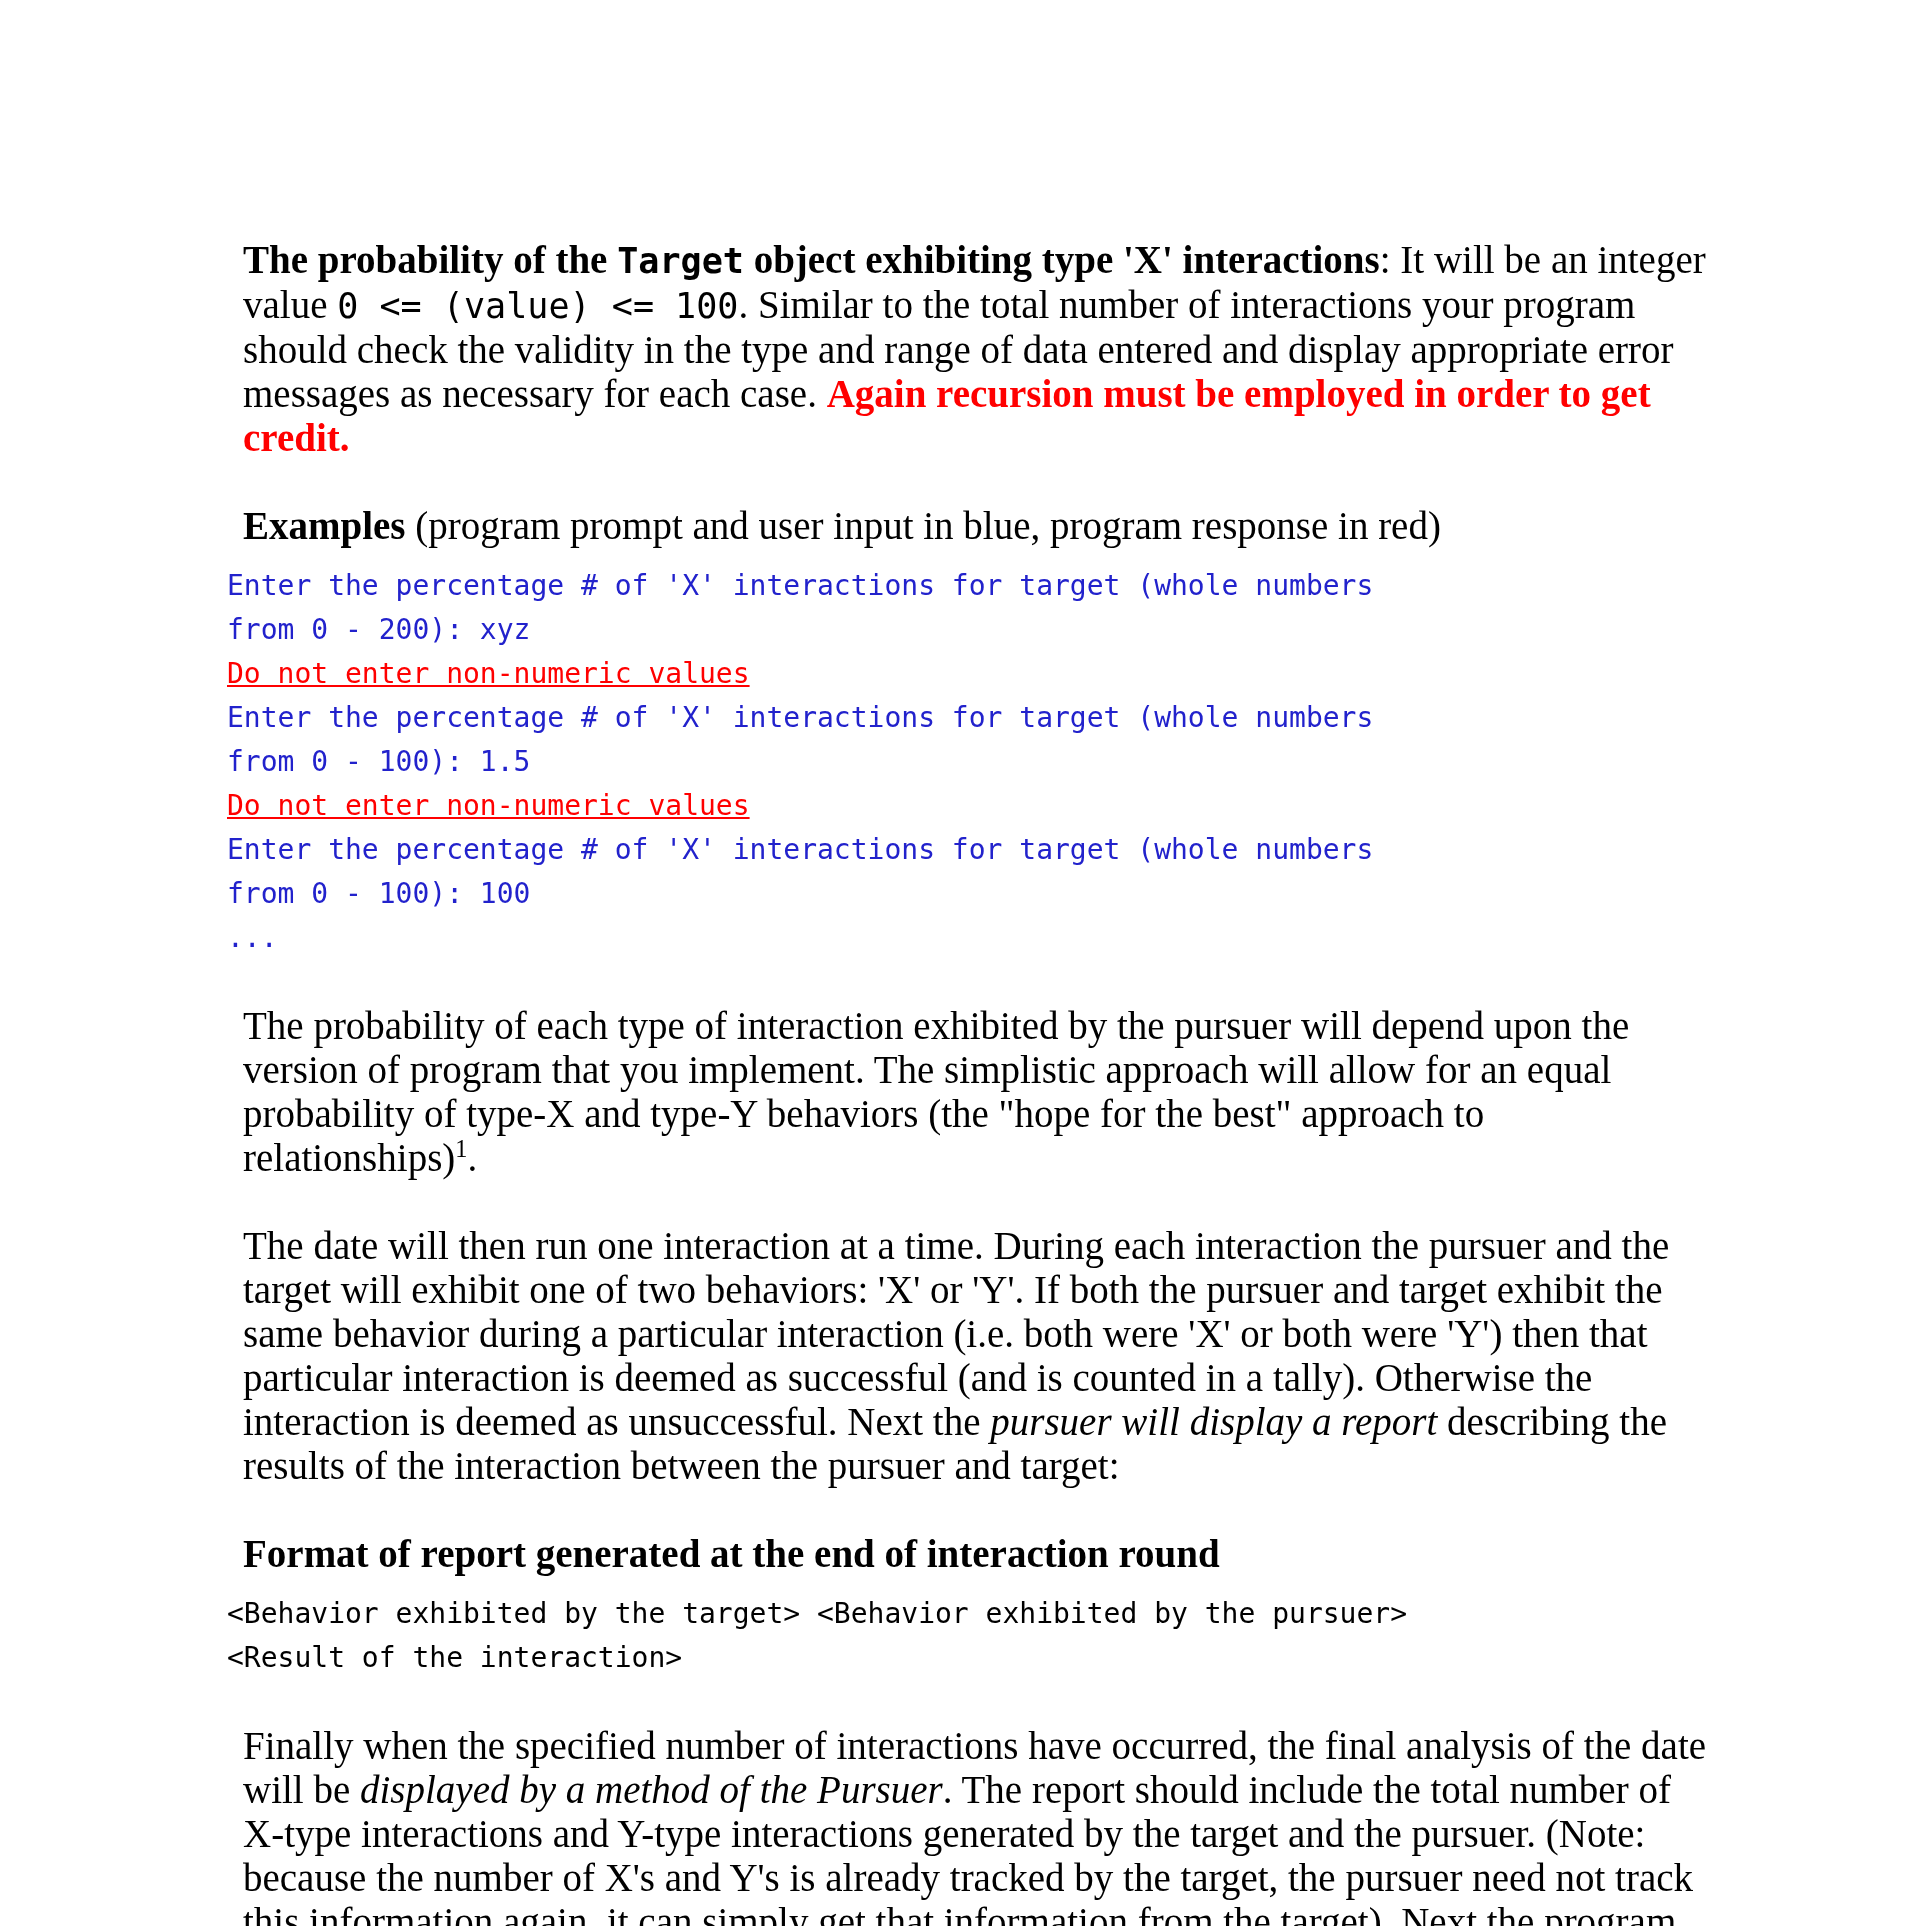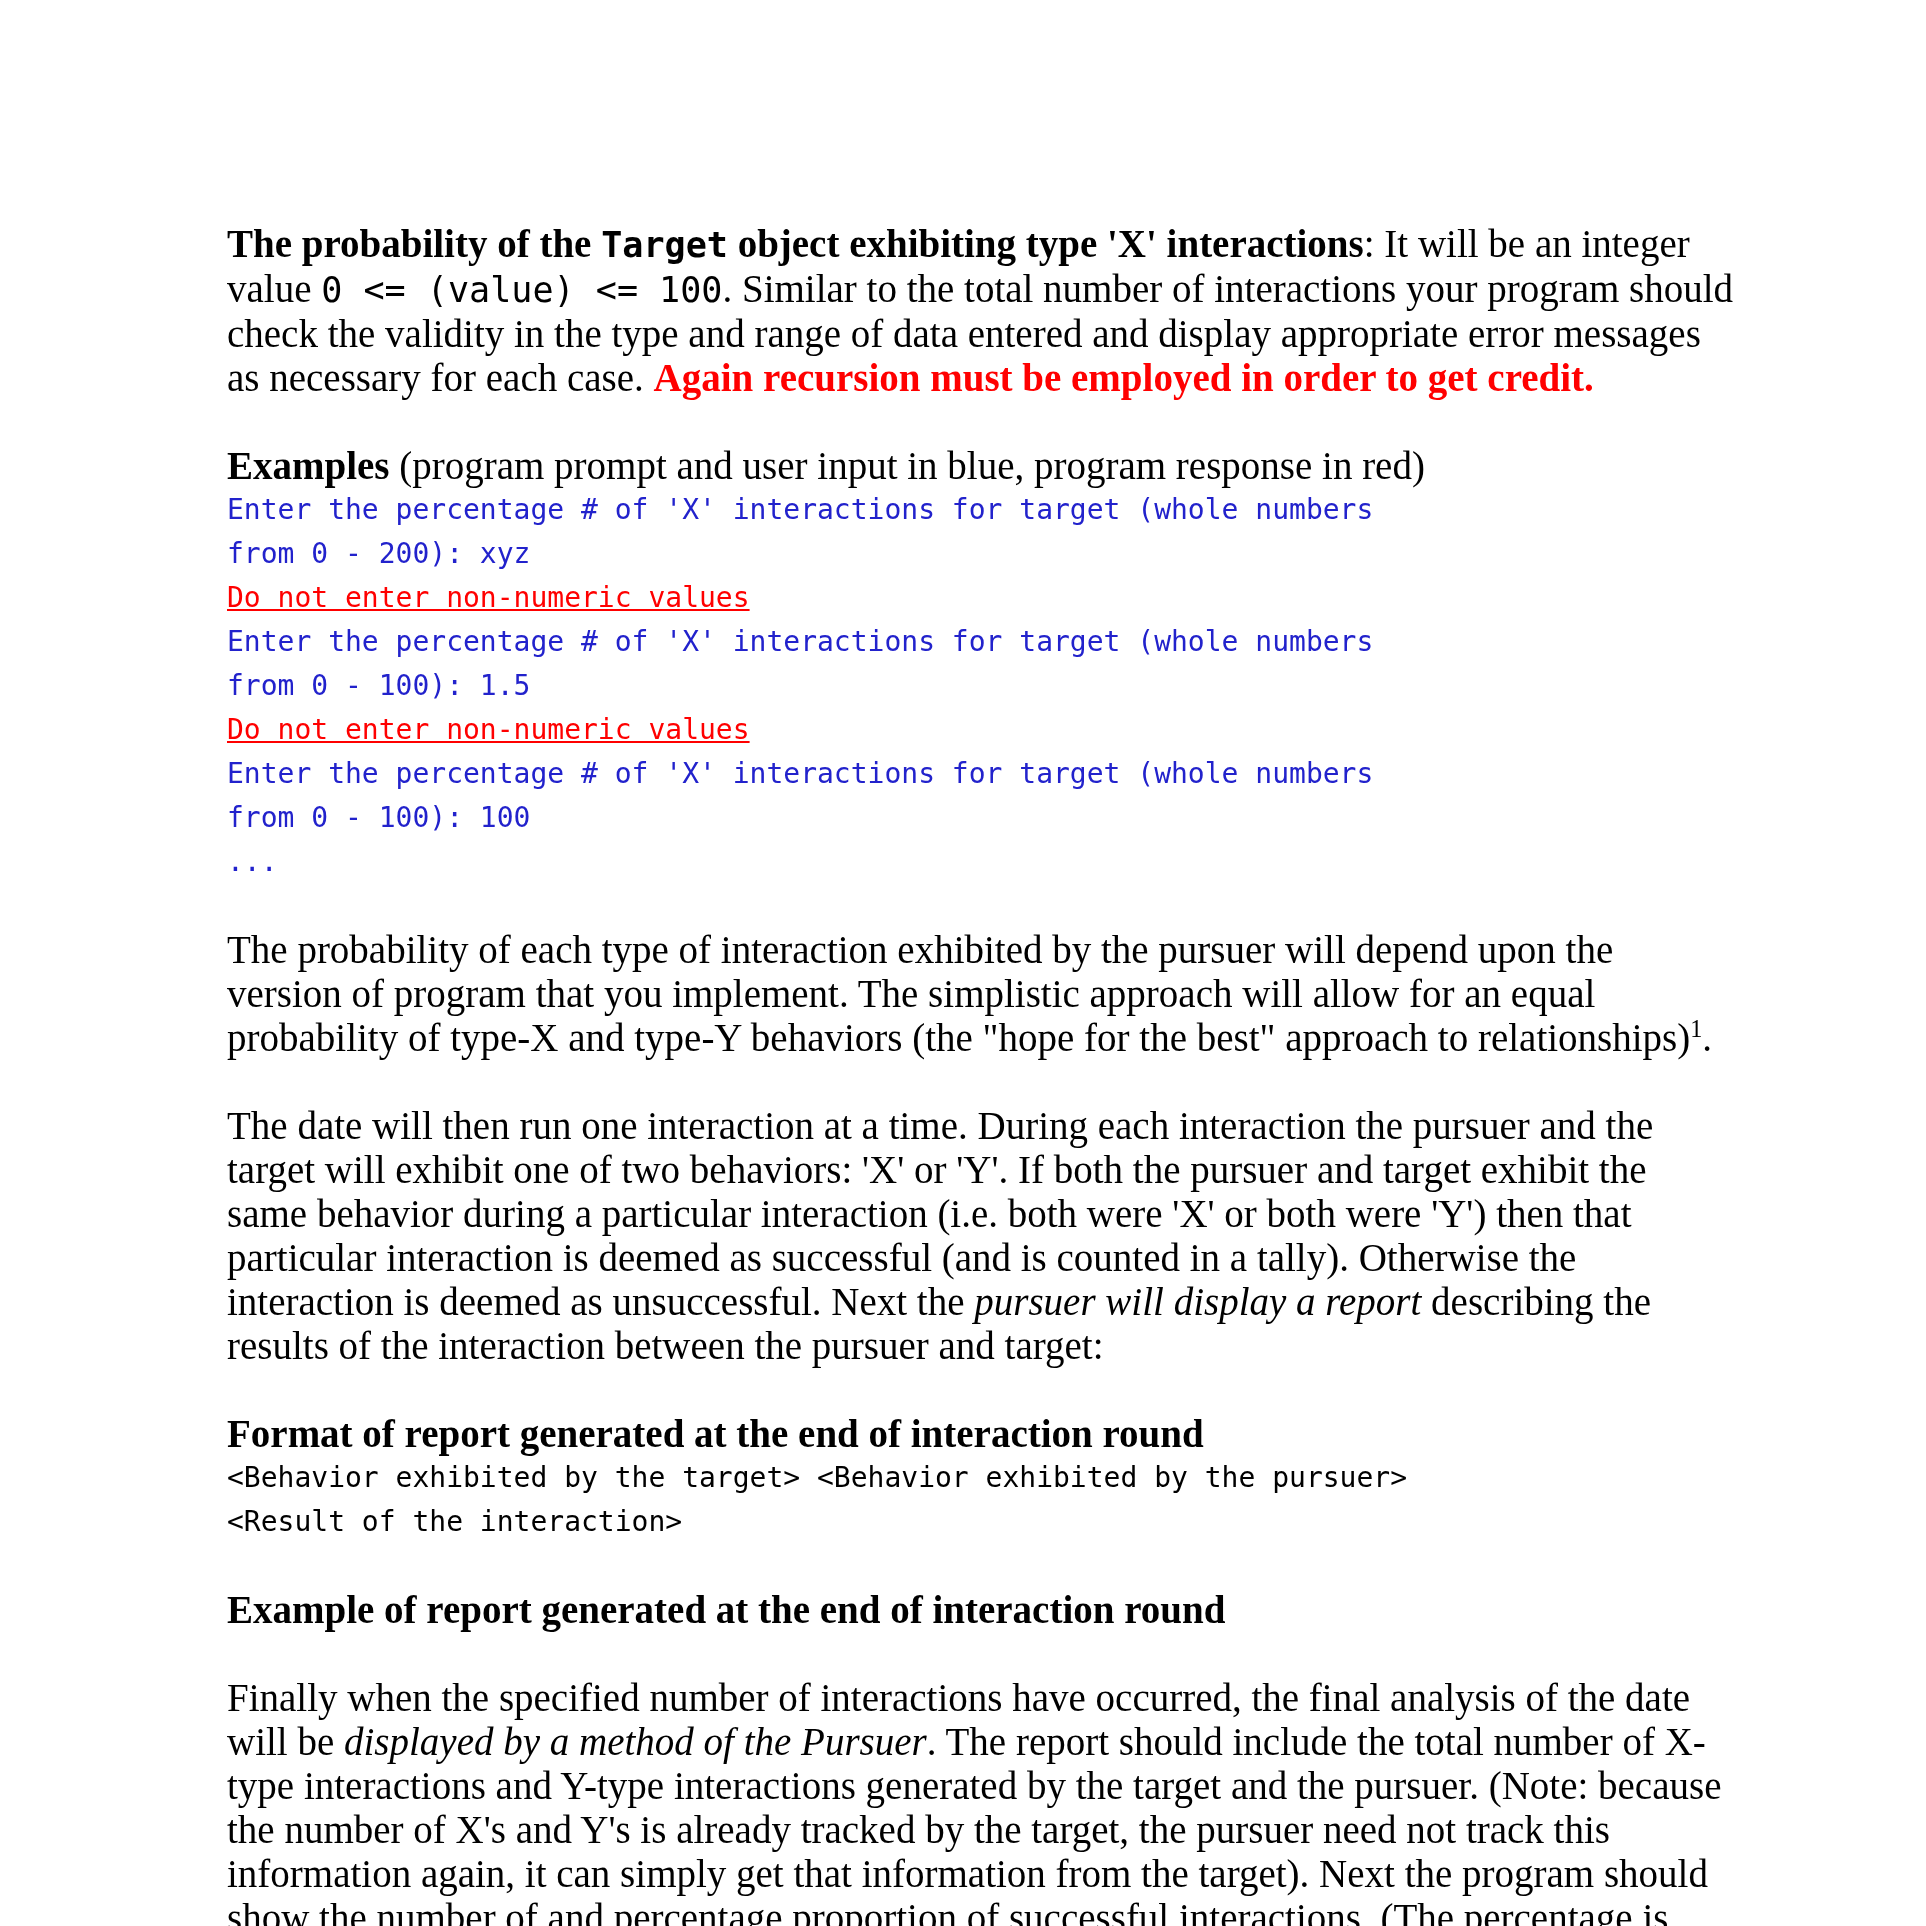--- a/index.html
+++ b/index.html
@@ -13,21 +13,21 @@
     font-family: "Liberation Serif", serif;
     font-size: 39px;
     line-height: 44px;
     color: var(--text, #000000);
     padding: 222px 231px 0 227px;
     overflow: hidden;
   }
 
   .block { margin-bottom: 44px; }
 
-  p { margin: 0; }
+  p { margin: 16px; }
 
   b, strong { font-weight: bold; }
   em { font-style: italic; }
 
   .inline-code {
     font-family: "DejaVu Sans Mono", monospace;
     font-size: 0.90em;
   }
 
   .console-line {
@@ -87,19 +87,18 @@
     <p><b>Format of report generated at the end of interaction round</b></p>
     <div>
 
         <div class="console-line black">&lt;Behavior exhibited by the target&gt; &lt;Behavior exhibited by the pursuer&gt;</div>
 
         <div class="console-line black">&lt;Result of the interaction&gt;</div>
       </div>
   </div>
 
   <div class="block">
-    <p><b>Example of report generated at the end of interaction round</b></p>
   </div>
 
   <p class="block"><span>Finally when the specified number of interactions have occurred, the final analysis of the date will be </span><em>displayed by a method of the Pursuer</em><span>. The report should include the total number of X-type interactions and Y-type interactions generated by the target and the pursuer. (Note: because the number of X's and Y's is already tracked by the target, the pursuer need not track this information again, it can simply get that information from the target). Next the program should show the number of and percentage proportion of successful interactions. (The percentage is equal to the number of successful interactions divided by the total number of interactions multiplied by 100).  Finally the report should determine if the date was successful or if it failed (the former if the proportion of successful interactions was 50% or greater, the latter otherwise).</span></p>
 
 </div>
 
 
 </body></html>

